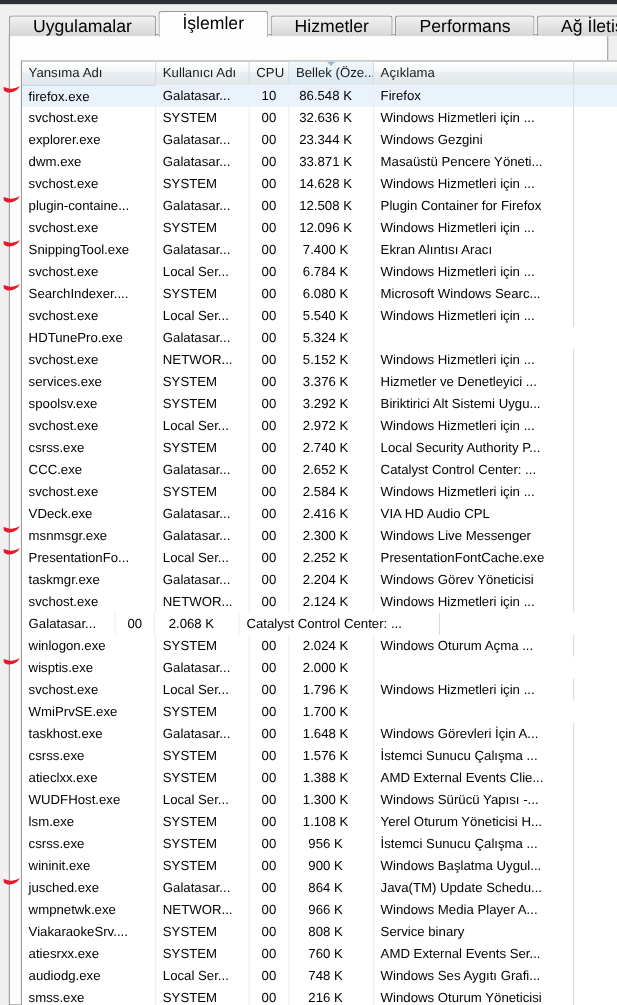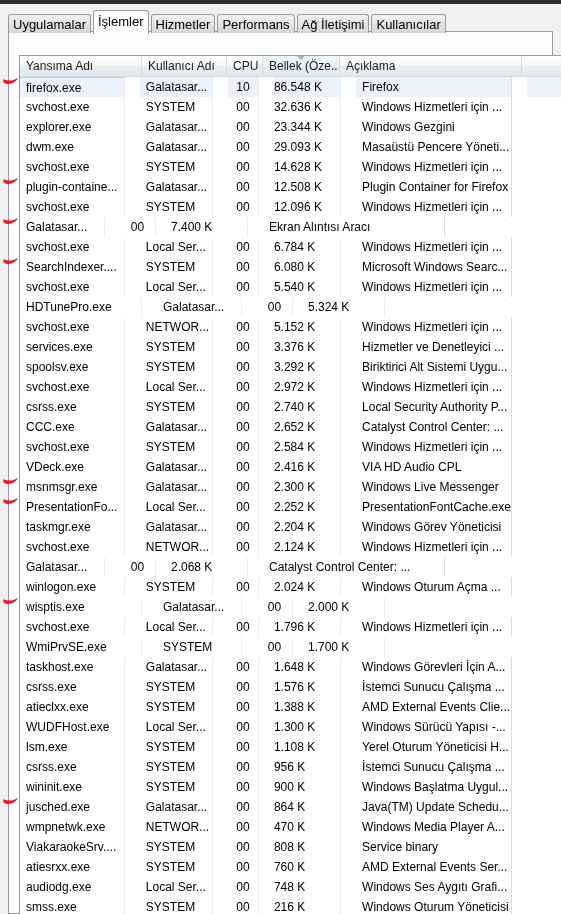--- a/index.html
+++ b/index.html
@@ -43,23 +43,23 @@
     position: absolute;
     left: 8px; top: 4px;
     height: 25px;
     display: flex;
     align-items: flex-end;
     z-index: 5;
   }
   .tab {
     height: 19px;
     line-height: 19px;
-    padding: 0 4px;
+    padding: 0 21px;
     margin-right: 2px;
-    font-size: 13px;
+    font-size: 16px;
     color: #000;
     background: linear-gradient(to bottom, #f2f2f2 0%, #e3e3e3 50%, #d6d6d6 100%);
     border: 1px solid #9a9a9a;
     border-bottom: none;
     border-radius: 3px 3px 0 0;
     box-sizing: border-box;
     white-space: nowrap;
     cursor: default;
   }
   .tab.active {
@@ -136,41 +136,40 @@
 
   
   #lv-body {
     position: relative;
   }
   .row {
     display: flex;
     height: 20px;
     box-sizing: border-box;
     cursor: default;
-    gap: 15px;
   }
   .row.selected .cell {
     background: #eaf3fb;
   }
   .row.selected .cell:first-child {
     border-top: 1px solid #b6d3ea;
   }
   .cell {
     height: 20px;
     line-height: 20px;
     font-size: 12px;
     color: #000;
     padding-left: 6px;
     box-sizing: border-box;
     border-right: 1px solid #eceff1;
     white-space: nowrap;
     overflow: hidden;
   }
   .cell.num {
-    text-align: left;
+    text-align: center;
     padding-left: 0;
     padding-right: 10px;
   }
   .cell.cpu {
     text-align: center;
     padding-left: 0;
   }
 
   
   .c-name { width: 122px; }
@@ -248,21 +247,21 @@
             <div class="cell c-user">Galatasar...</div>
             <div class="cell c-cpu cpu">00</div>
             <div class="cell c-mem num">23.344 K</div>
             <div class="cell c-desc">Windows Gezgini</div>
             <div class="cell c-pad"></div>
           </div>
           <div class="row">
             <div class="cell c-name">dwm.exe</div>
             <div class="cell c-user">Galatasar...</div>
             <div class="cell c-cpu cpu">00</div>
-            <div class="cell c-mem num">29.093 K</div>
+            <div class="cell c-mem num">33.871 K</div>
             <div class="cell c-desc">Masaüstü Pencere Yöneti...</div>
             <div class="cell c-pad"></div>
           </div>
           <div class="row">
             <div class="cell c-name">svchost.exe</div>
             <div class="cell c-user">SYSTEM</div>
             <div class="cell c-cpu cpu">00</div>
             <div class="cell c-mem num">14.628 K</div>
             <div class="cell c-desc">Windows Hizmetleri için ...</div>
             <div class="cell c-pad"></div>
@@ -277,20 +276,21 @@
           </div>
           <div class="row">
             <div class="cell c-name">svchost.exe</div>
             <div class="cell c-user">SYSTEM</div>
             <div class="cell c-cpu cpu">00</div>
             <div class="cell c-mem num">12.096 K</div>
             <div class="cell c-desc">Windows Hizmetleri için ...</div>
             <div class="cell c-pad"></div>
           </div>
           <div class="row">
+            <div class="cell c-name">SnippingTool.exe</div>
             <div class="cell c-user">Galatasar...</div>
             <div class="cell c-cpu cpu">00</div>
             <div class="cell c-mem num">7.400 K</div>
             <div class="cell c-desc">Ekran Alıntısı Aracı</div>
             <div class="cell c-pad"></div>
           </div>
           <div class="row">
             <div class="cell c-name">svchost.exe</div>
             <div class="cell c-user">Local Ser...</div>
             <div class="cell c-cpu cpu">00</div>
@@ -515,21 +515,21 @@
             <div class="cell c-user">Galatasar...</div>
             <div class="cell c-cpu cpu">00</div>
             <div class="cell c-mem num">864 K</div>
             <div class="cell c-desc">Java(TM) Update Schedu...</div>
             <div class="cell c-pad"></div>
           </div>
           <div class="row">
             <div class="cell c-name">wmpnetwk.exe</div>
             <div class="cell c-user">NETWOR...</div>
             <div class="cell c-cpu cpu">00</div>
-            <div class="cell c-mem num">470 K</div>
+            <div class="cell c-mem num">966 K</div>
             <div class="cell c-desc">Windows Media Player A...</div>
             <div class="cell c-pad"></div>
           </div>
           <div class="row">
             <div class="cell c-name">ViakaraokeSrv....</div>
             <div class="cell c-user">SYSTEM</div>
             <div class="cell c-cpu cpu">00</div>
             <div class="cell c-mem num">808 K</div>
             <div class="cell c-desc">Service binary</div>
             <div class="cell c-pad"></div>

